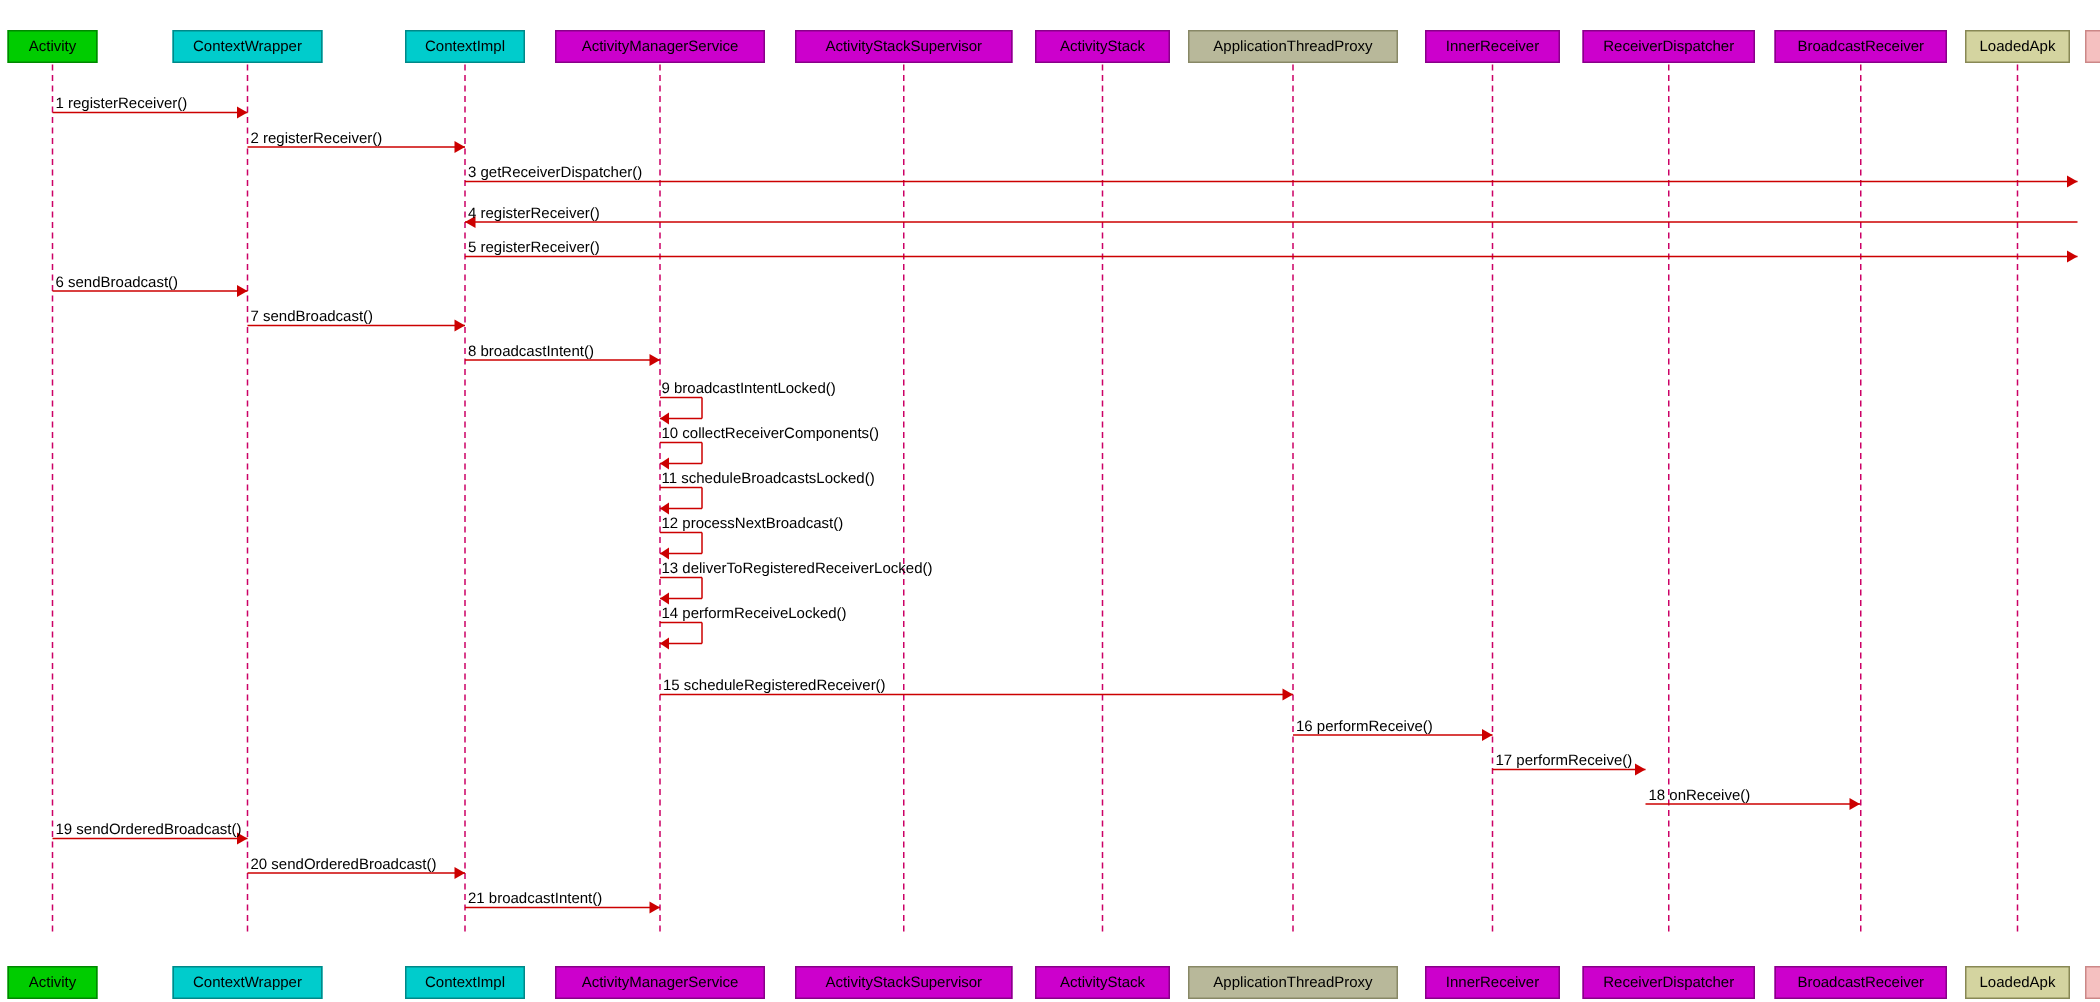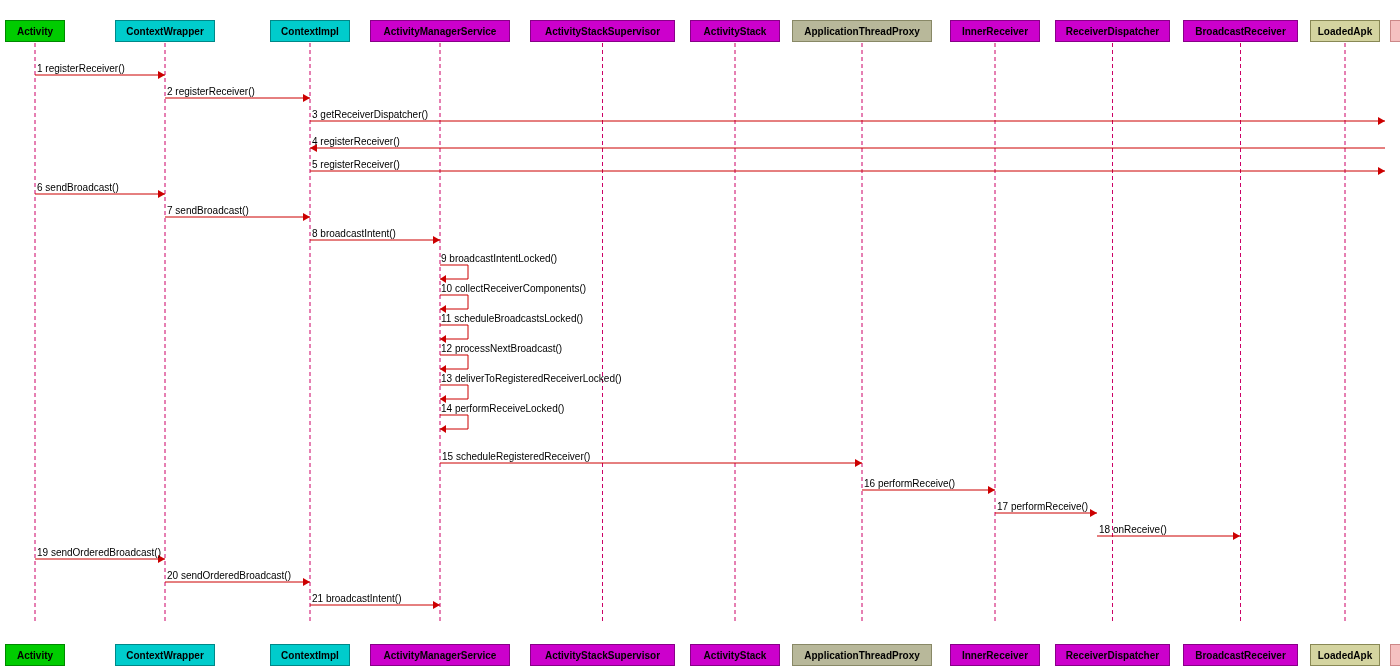--- a/index.html
+++ b/index.html
@@ -27,21 +27,21 @@
       top: 0;
     }
     
     .lifeline-box {
       position: absolute;
       height: 22px;
       display: flex;
       align-items: center;
       justify-content: center;
       font-size: 11px;
-      font-weight: bold;
+      font-weight: normal;
       border: 1.5px solid #333;
       white-space: nowrap;
       padding: 0 4px;
     }
     
     #arrows-svg {
       position: absolute;
       top: 0;
       left: 0;
       width: 1400px;

